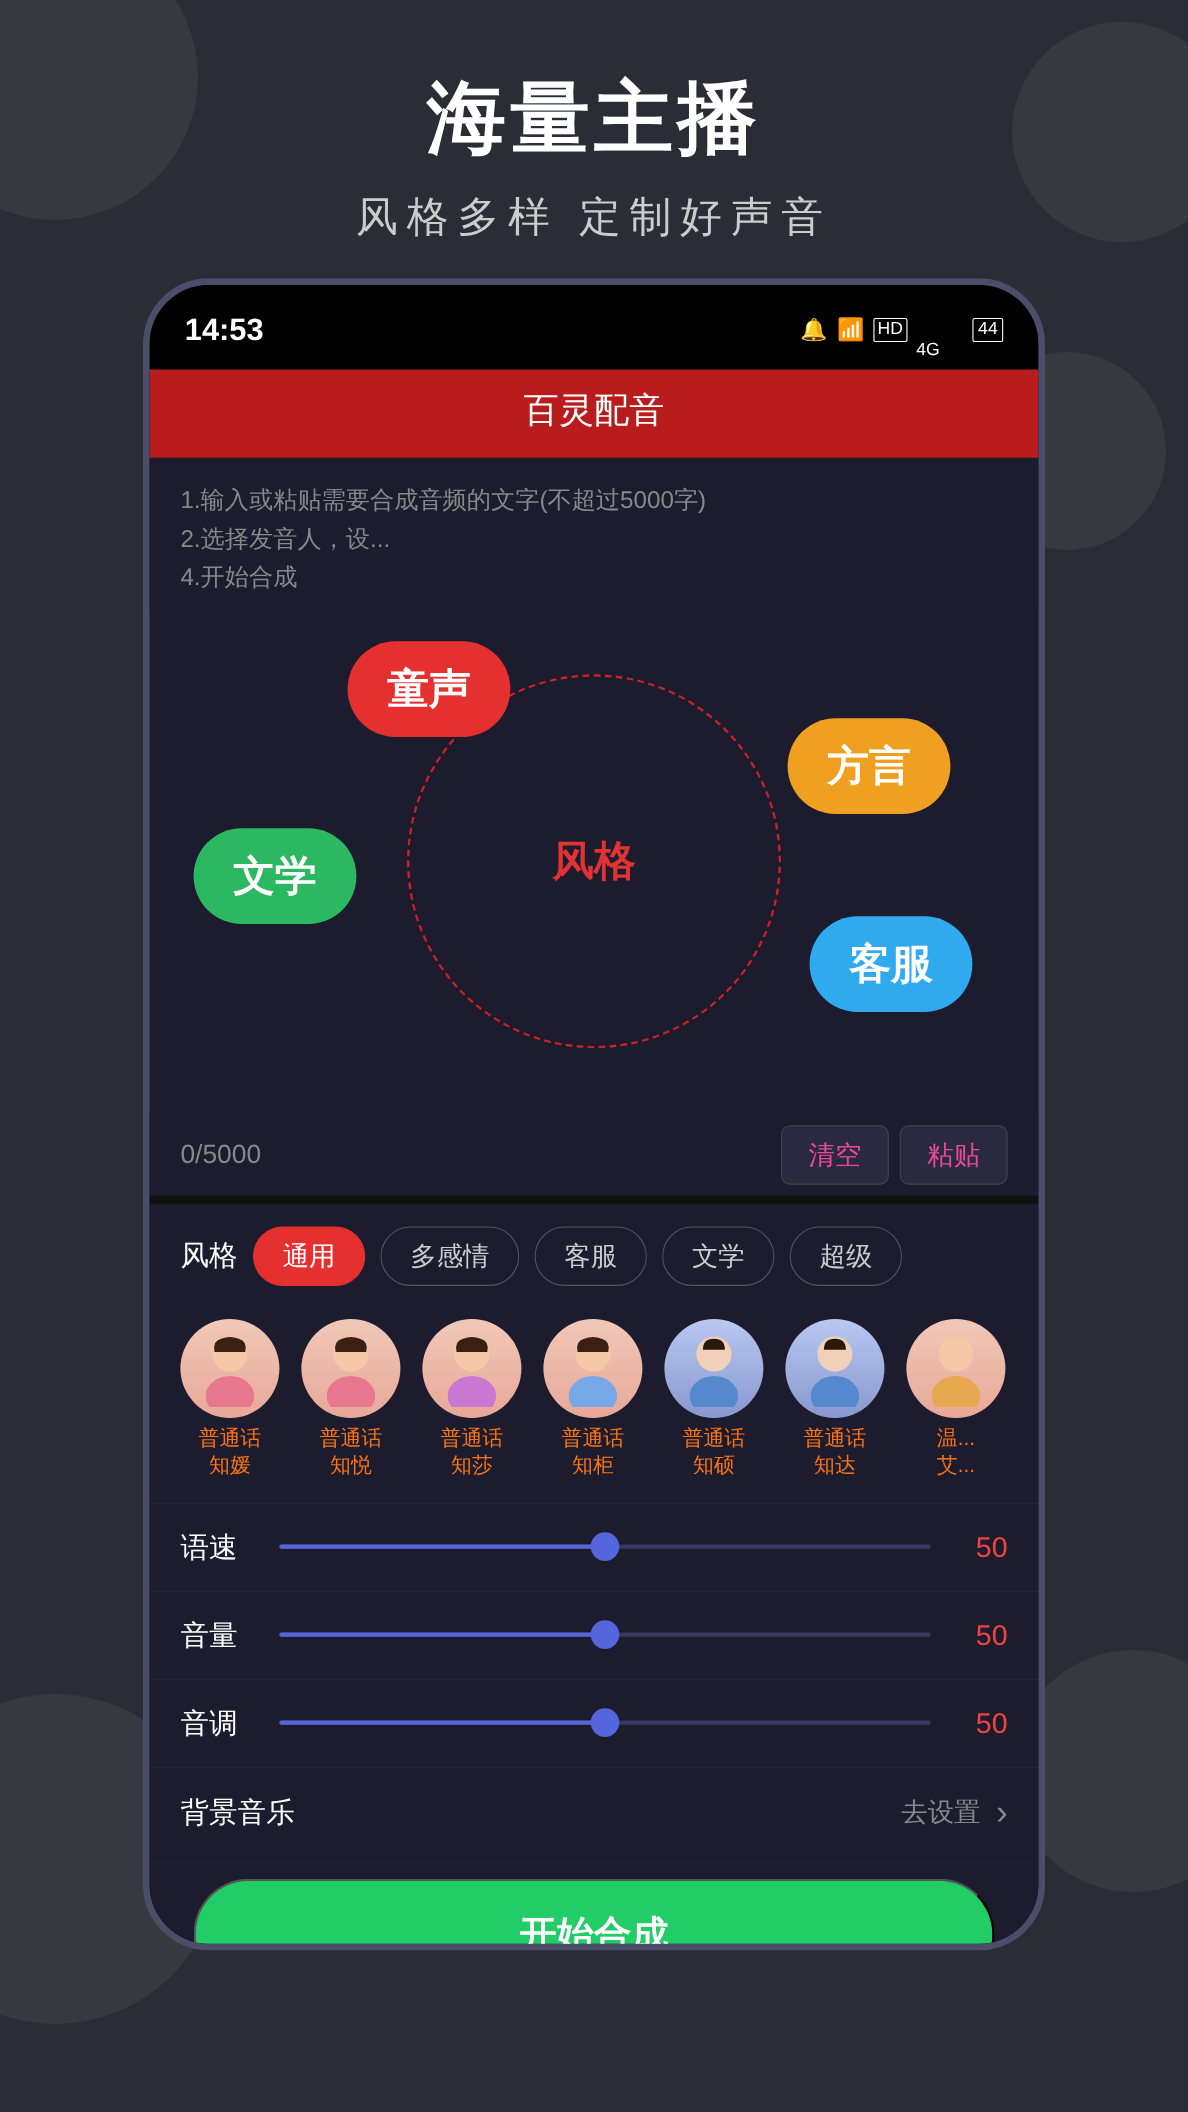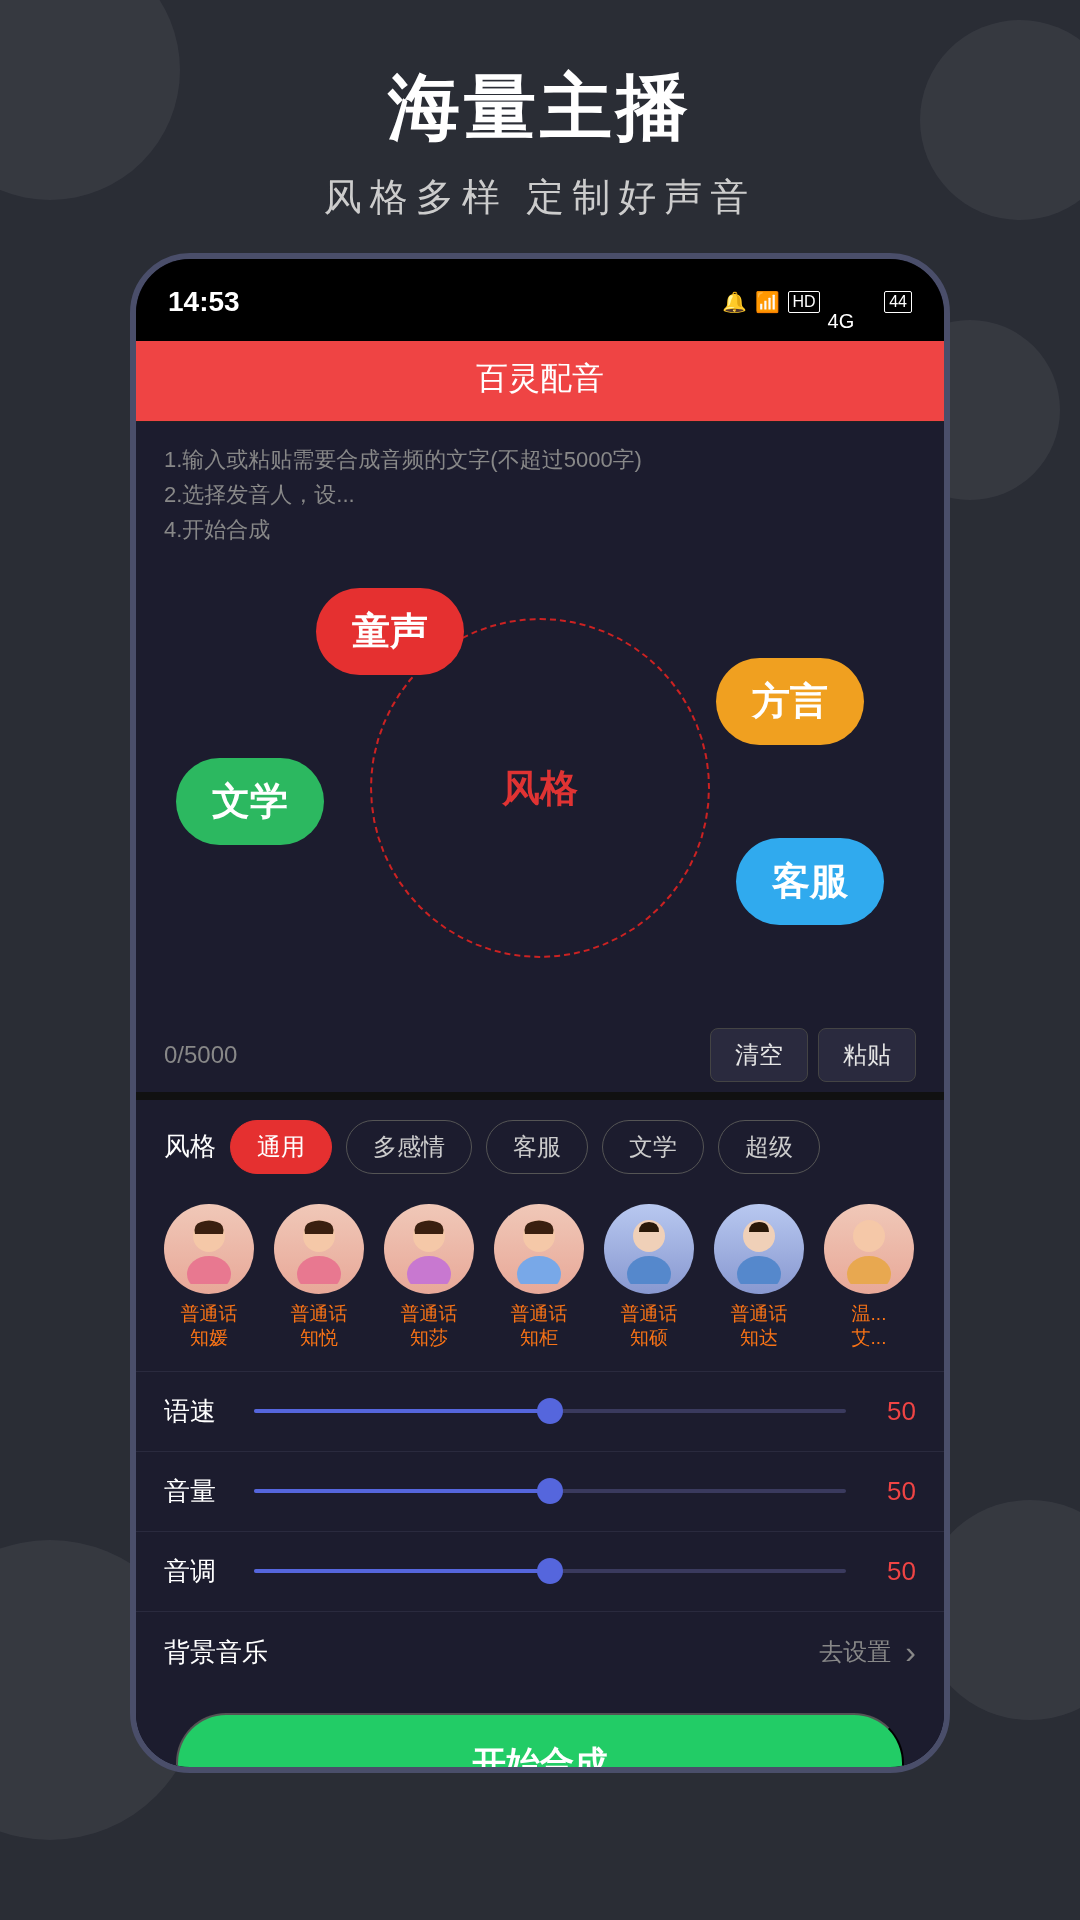--- a/index.html
+++ b/index.html
@@ -68,21 +68,21 @@
       gap: 8px;
       align-items: center;
     }
     .status-icon-item {
       color: #fff;
       font-size: 20px;
     }
 
     
     .app-header {
-      background: #ef4444;
+      background: #b91c1c;
       text-align: center;
       padding: 16px 0 20px;
       border-bottom: 1px solid #222;
     }
     .app-title {
       color: #fff;
       font-size: 32px;
       font-weight: 500;
     }
 
@@ -161,21 +161,21 @@
       color: #888;
       font-size: 24px;
     }
     .action-btns {
       display: flex;
       gap: 10px;
     }
     .action-btn {
       background: #2a2a3e;
       border: 1px solid #444;
-      color: #e5e5e5;
+      color: #ec4899;
       border-radius: 8px;
       padding: 10px 24px;
       font-size: 24px;
     }
 
     
     .section-divider {
       height: 8px;
       background: #111;
     }
@@ -357,21 +357,21 @@
 </div>
 
 <div class="phone-frame">
 
   <div class="status-bar">
     <span class="status-time">14:53</span>
     <div class="status-icons">
       <span class="status-icon-item">🔔</span>
       <span class="status-icon-item">📶</span>
       <span class="status-icon-item" style="font-size:16px;border:1px solid #fff;padding:1px 3px;border-radius:2px;">HD</span>
-      <span class="status-icon-item" style="font-size:20px;margin-top:39px;">4G</span>
+      <span class="status-icon-item" style="font-size:16px;margin-top:39px;">4G</span>
       <span class="status-icon-item" style="font-size:16px;border:1px solid #fff;padding:1px 4px;border-radius:2px;margin-left:22px;">44</span>
     </div>
   </div>
 
   <div class="app-header">
     <span class="app-title">百灵配音</span>
   </div>
 
   <div class="app-content">
 

